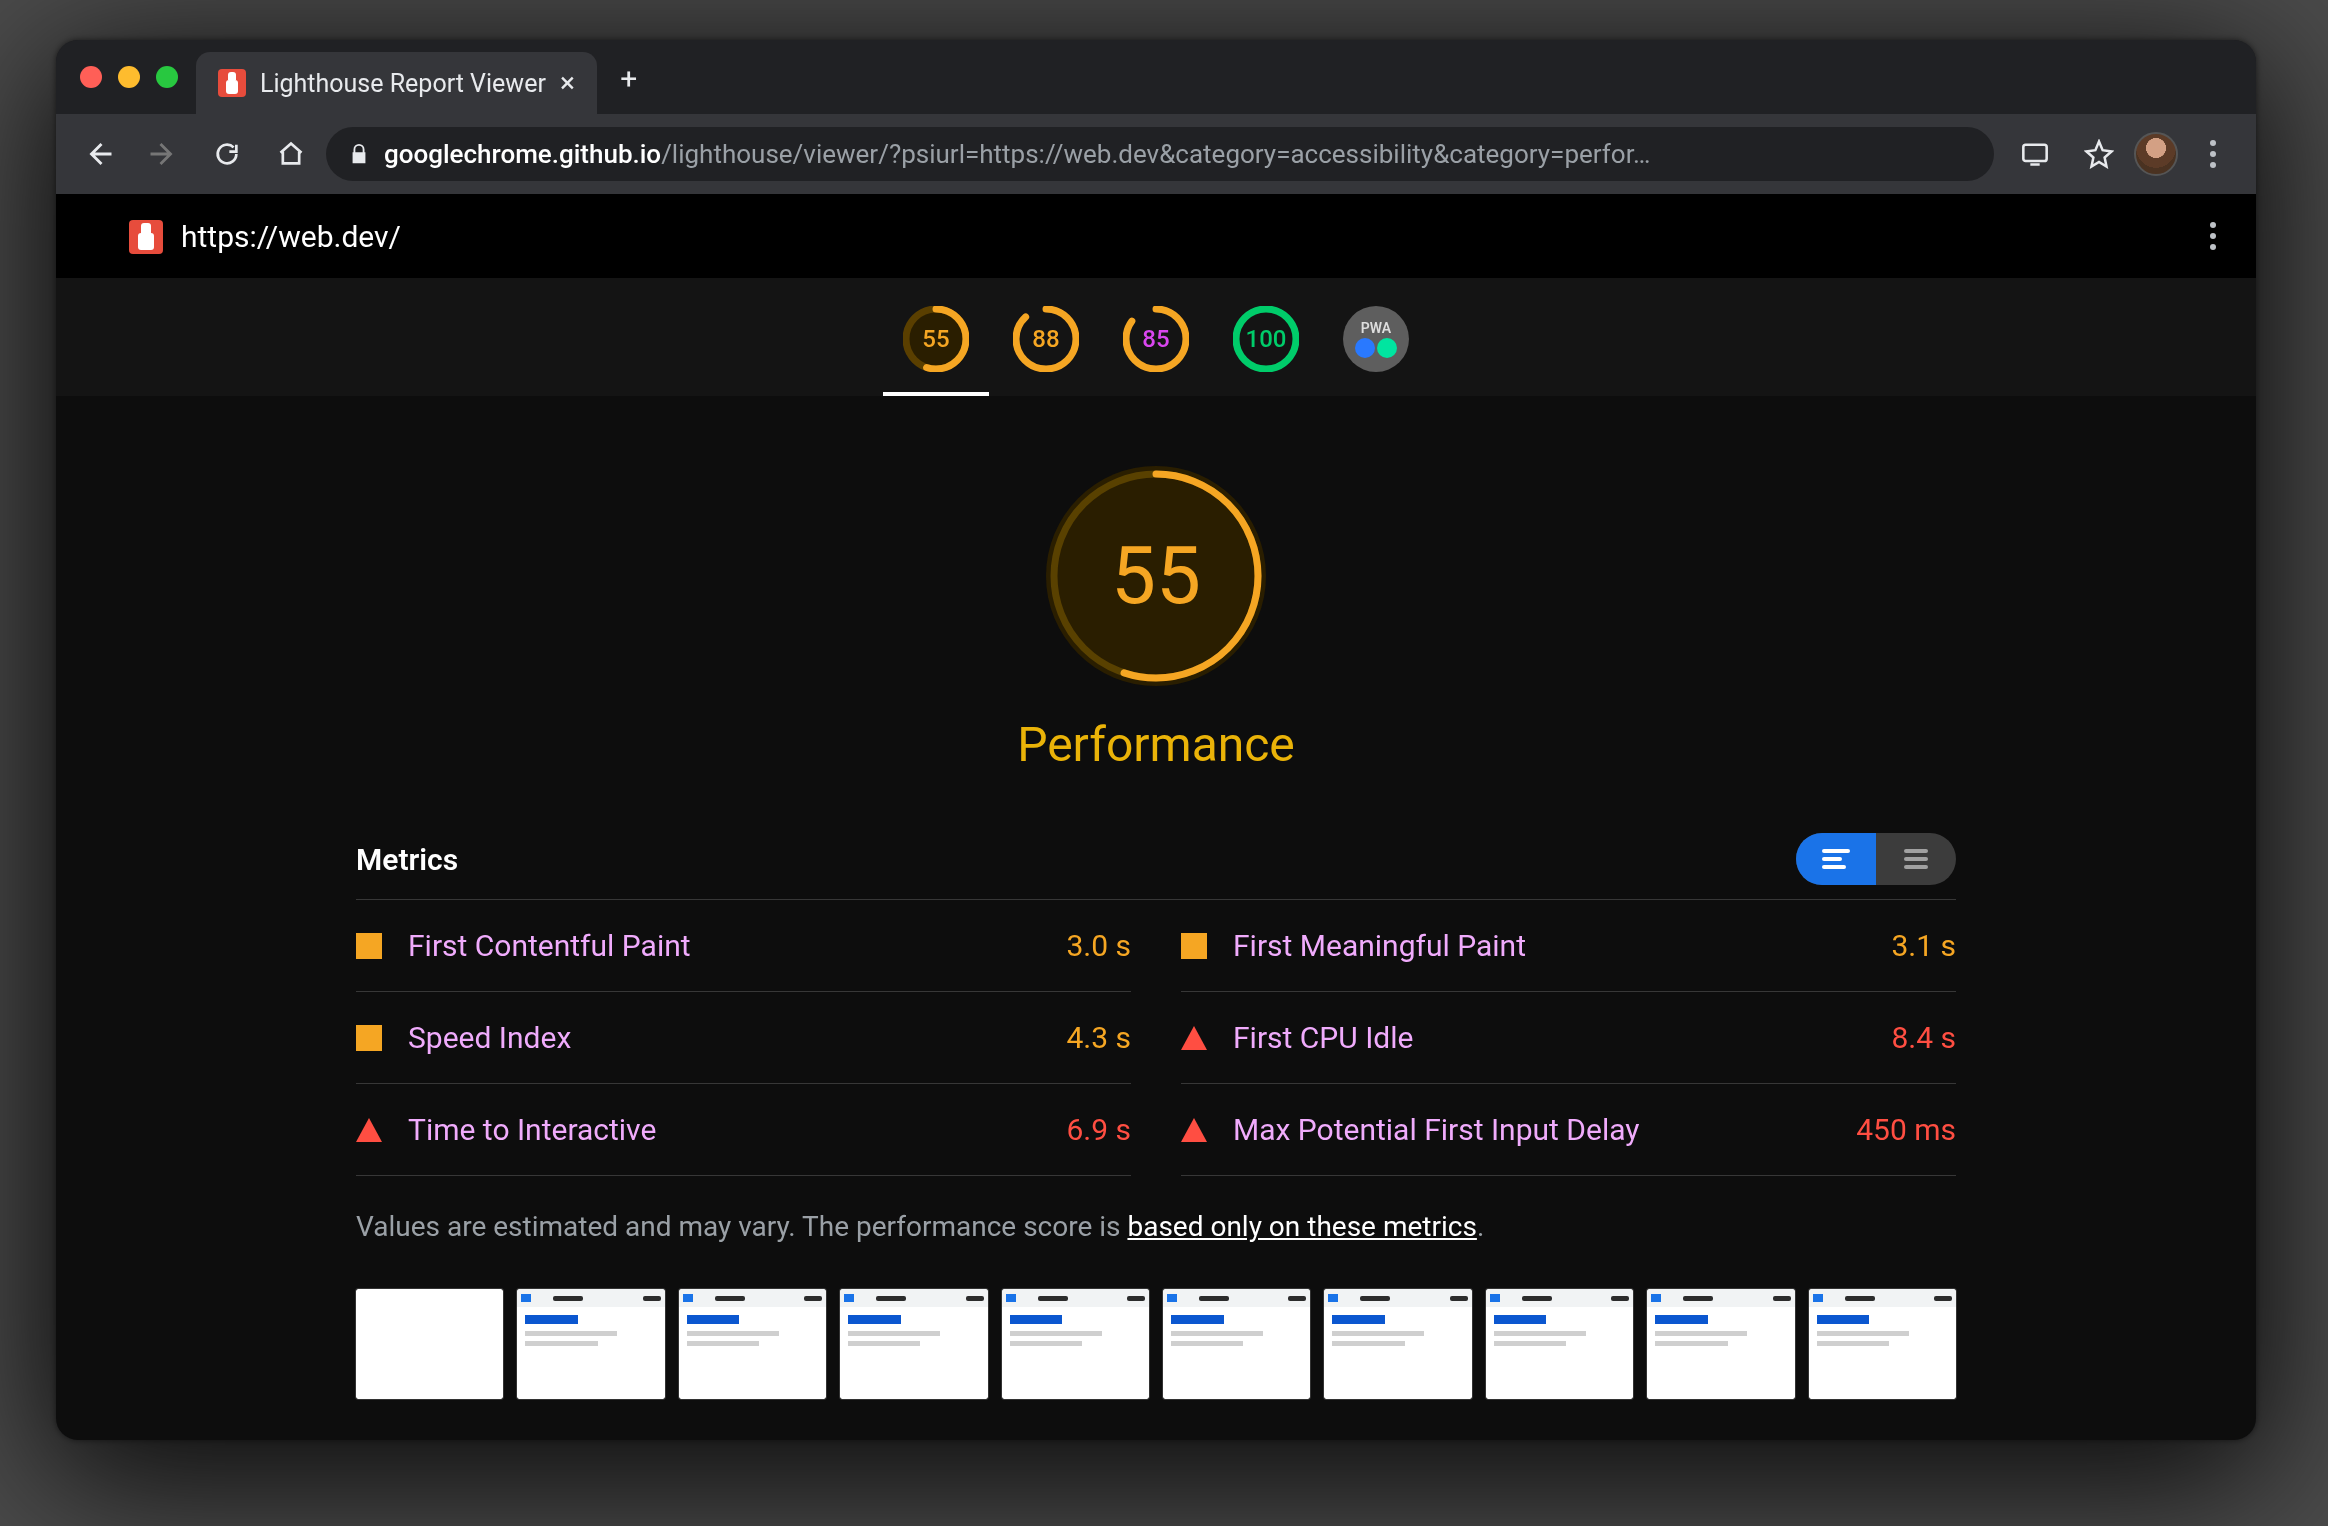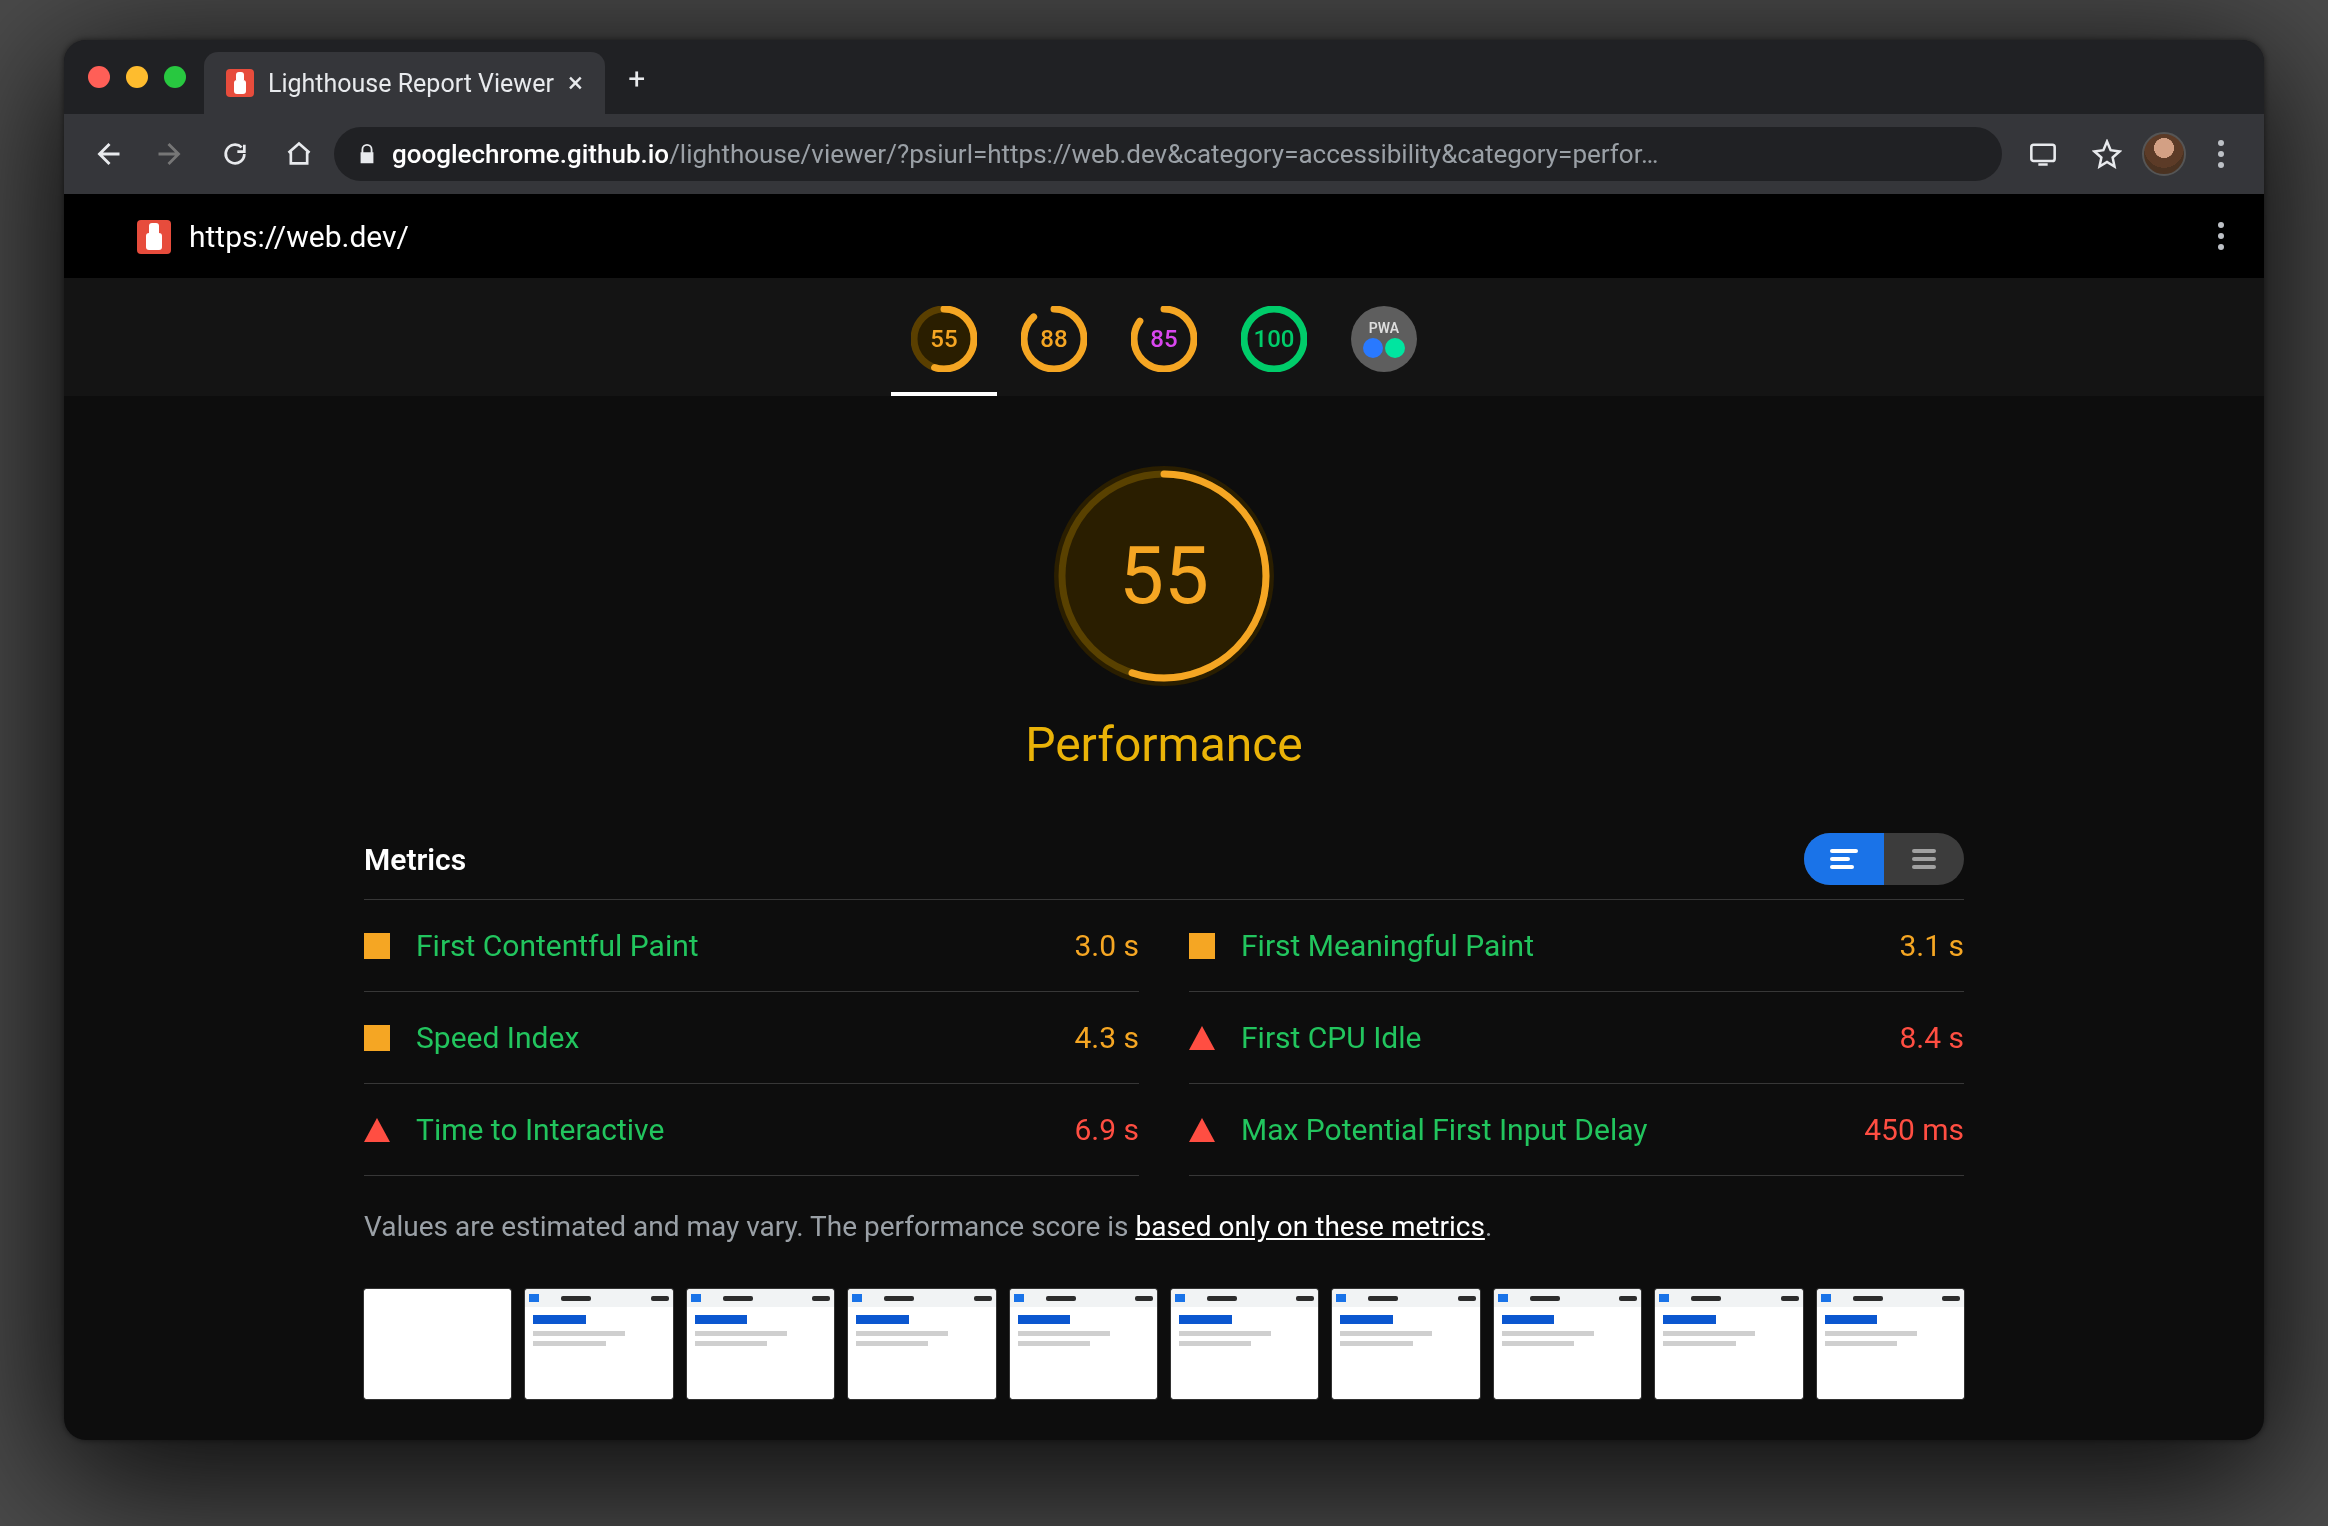--- a/index.html
+++ b/index.html
@@ -10,21 +10,21 @@
     overflow: hidden;
   }
   .stage {
     width: 2328px; height: 1526px;
     transform-origin: top left;
     position: relative;
     background: transparent;
   }
   .shadow-wrap {
     position: absolute;
-    top: 40px; left: 64px;
+    top: 40px; left: 56px;
     width: 2200px; height: 1400px;
     border-radius: 22px;
     filter: drop-shadow(0 30px 70px rgba(0,0,0,.7)) drop-shadow(0 0 3px rgba(0,0,0,.6));
   }
   .chrome-window {
     width: 100%; height: 100%;
     background: #202124;
     border-radius: 22px;
     overflow: hidden;
     display: flex; flex-direction: column;
@@ -166,21 +166,21 @@
   .metrics-grid{
     display:grid;grid-template-columns:1fr 1fr;column-gap:50px;
   }
   .metric-row{
     display:flex;align-items:center;padding:28px 0;border-bottom:1px solid #373737;
     font-size:30px;
   }
   .metric-icon{width:26px;height:26px;margin-right:26px;flex-shrink:0;}
   .sq{background:#f5a623;}
   .tr{width:0;height:0;border-left:13px solid transparent;border-right:13px solid transparent;border-bottom:24px solid #ff4e42;background:transparent!important;}
-  .metric-name{color:#22c55e;flex:1;}
+  .metric-name{color:#f0abfc;flex:1;}
   .metric-val{font-weight:400;}
   .val-avg{color:#f5a623;text-align:right;}
   .val-bad{color:#ff4e42;}
 
   .estimate-line{
     font-size:28px;color:#9aa0a6;padding:34px 0 26px;
   }
   .estimate-line a{color:#ffffff;text-decoration:underline;cursor:pointer;}
 
   .thumbs{

